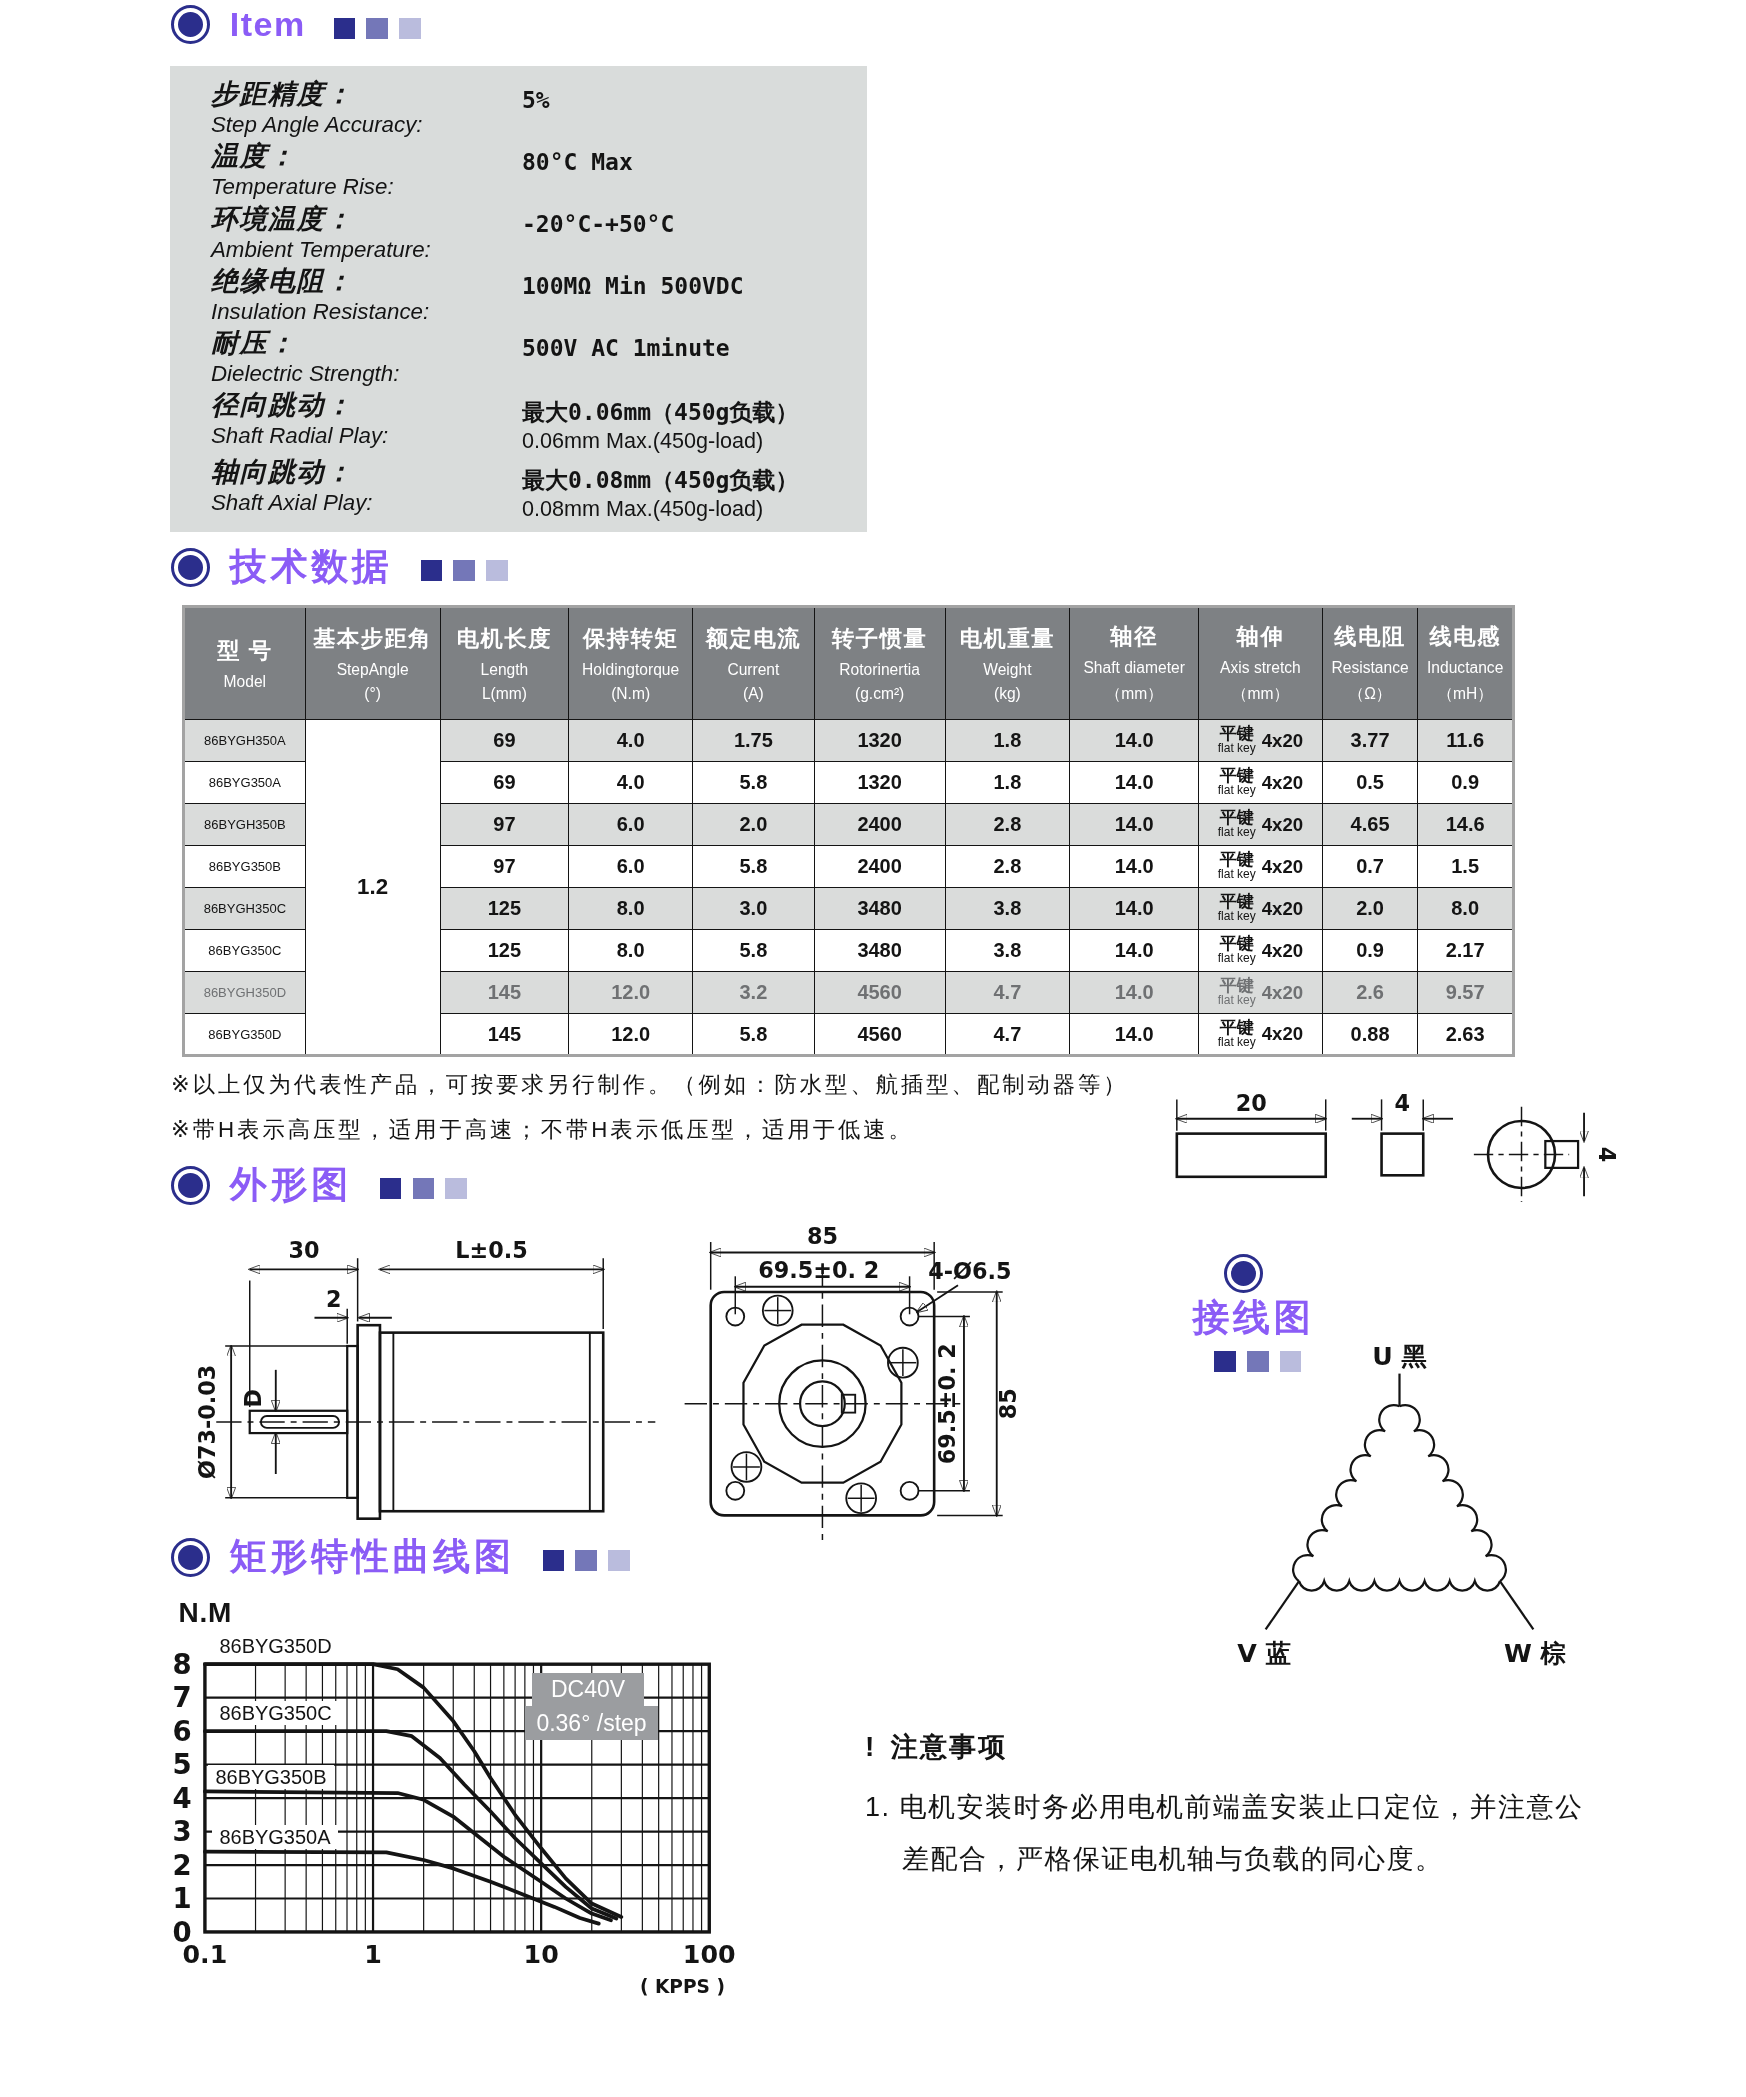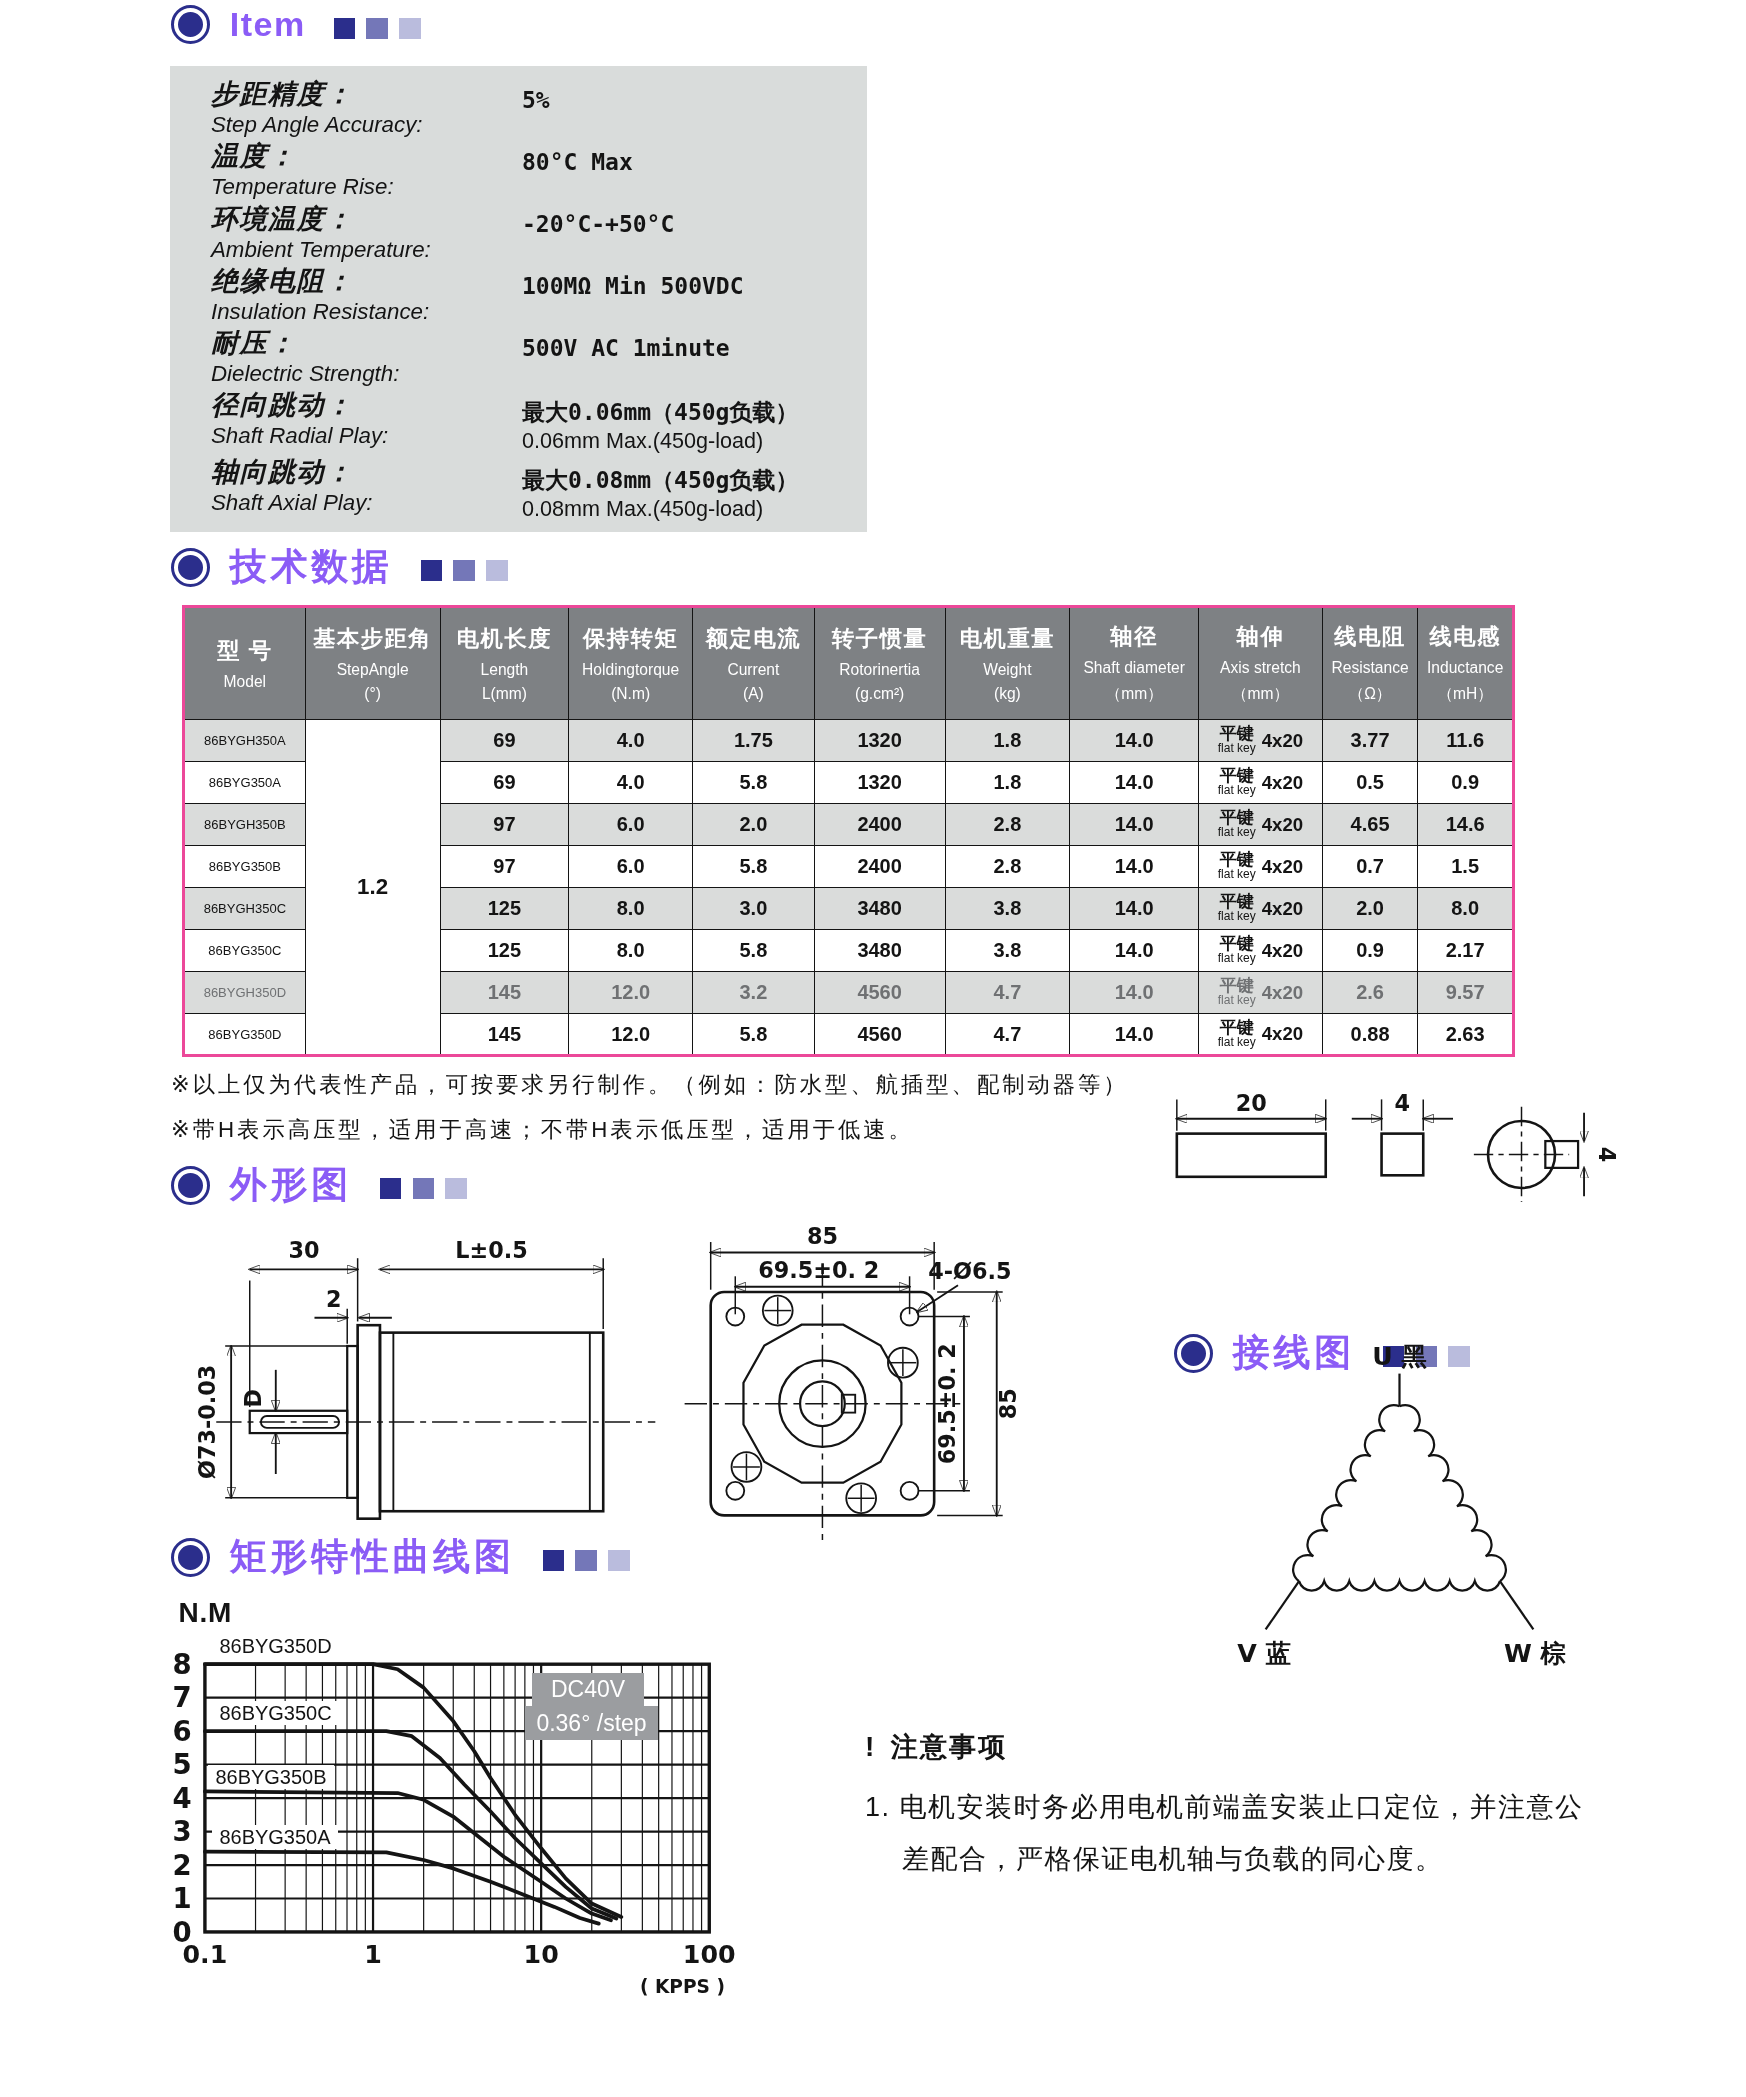--- a/index.html
+++ b/index.html
@@ -24,21 +24,21 @@
   .spec-row { display:flex; align-items:flex-start; }
   .spec-labels { width:311px; flex:0 0 auto;font-style:italic; }
   .spec-cn { font-size:27px; font-weight:600; letter-spacing:1.5px; }
   .spec-en { font-size:22.3px; }
   .spec-vals { padding-top:10.4px; }
   .spec-v1 { font-family:"DejaVu Sans Mono","Liberation Mono",monospace; font-size:23px; font-weight:600; }
   .spec-v2 { font-size:21.6px; }
 
   
   .data-table { position:absolute; left:182px; top:605px; border-collapse:collapse;
-                table-layout:fixed; width:1333px; border:3px solid #ec4899; }
+                table-layout:fixed; width:1333px; border:3px solid #a3a3a3; }
   .data-table th, .data-table td { border:1.9px solid #141414; text-align:center; vertical-align:middle; overflow:hidden; }
   .data-table th { background:#7e8184; color:#fff; height:113px; font-weight:normal; }
   .h-cn { font-size:22.3px; font-weight:bold; letter-spacing:1.5px; }
   .h-en { font-size:15.6px; margin-top:6.7px; }
   .h-unit { font-size:15.6px; margin-top:6.7px; }
   .data-table td { height:42px; font-size:20px; font-weight:600; background:#fff; }
   .data-table td.model-cell { font-weight:400; font-size:13px; }
   .data-table tr.shade td { background:#dadcdb; }
   .data-table td.step-cell { background:#fff !important; font-size:22.3px; }
   .data-table tr.faded td { color:#6f7173; }
@@ -542,21 +542,21 @@
     <line x1="339" y1="362" x2="408" y2="362" stroke-width="2"></line>
     <line x1="400" y1="128" x2="400" y2="362" stroke-width="2.5" marker-start="url(#as)" marker-end="url(#ae)"></line>
     <text class="dt" text-anchor="middle" transform="rotate(-90 388 245)" x="388" y="245">69.5±0. 2</text>
     <line x1="364" y1="95" x2="452" y2="95" stroke-width="2"></line>
     <line x1="364" y1="395" x2="452" y2="395" stroke-width="2"></line>
     <line x1="444" y1="95" x2="444" y2="395" stroke-width="2.5" marker-start="url(#as)" marker-end="url(#ae)"></line>
     <text class="dt" text-anchor="middle" transform="rotate(-90 470 245)" x="470" y="245">85</text>
   </svg>
 
   
-  <div class="sec-head" style="left:1173px; top:1328px;">
+  <div class="sec-head" style="left:1173px; top:1253px;flex-direction:column;">
     <span class="ring"></span>
     <span class="sec-title">接线图</span>
     <span class="sq-row">
       <span class="sq sq1"></span>
         <span class="sq sq2"></span>
         <span class="sq sq3"></span>
     </span>
   </div>
 
   <svg style="position:absolute; left:1221px; top:1333px;" width="357" height="343" viewBox="0 0 480 460">

